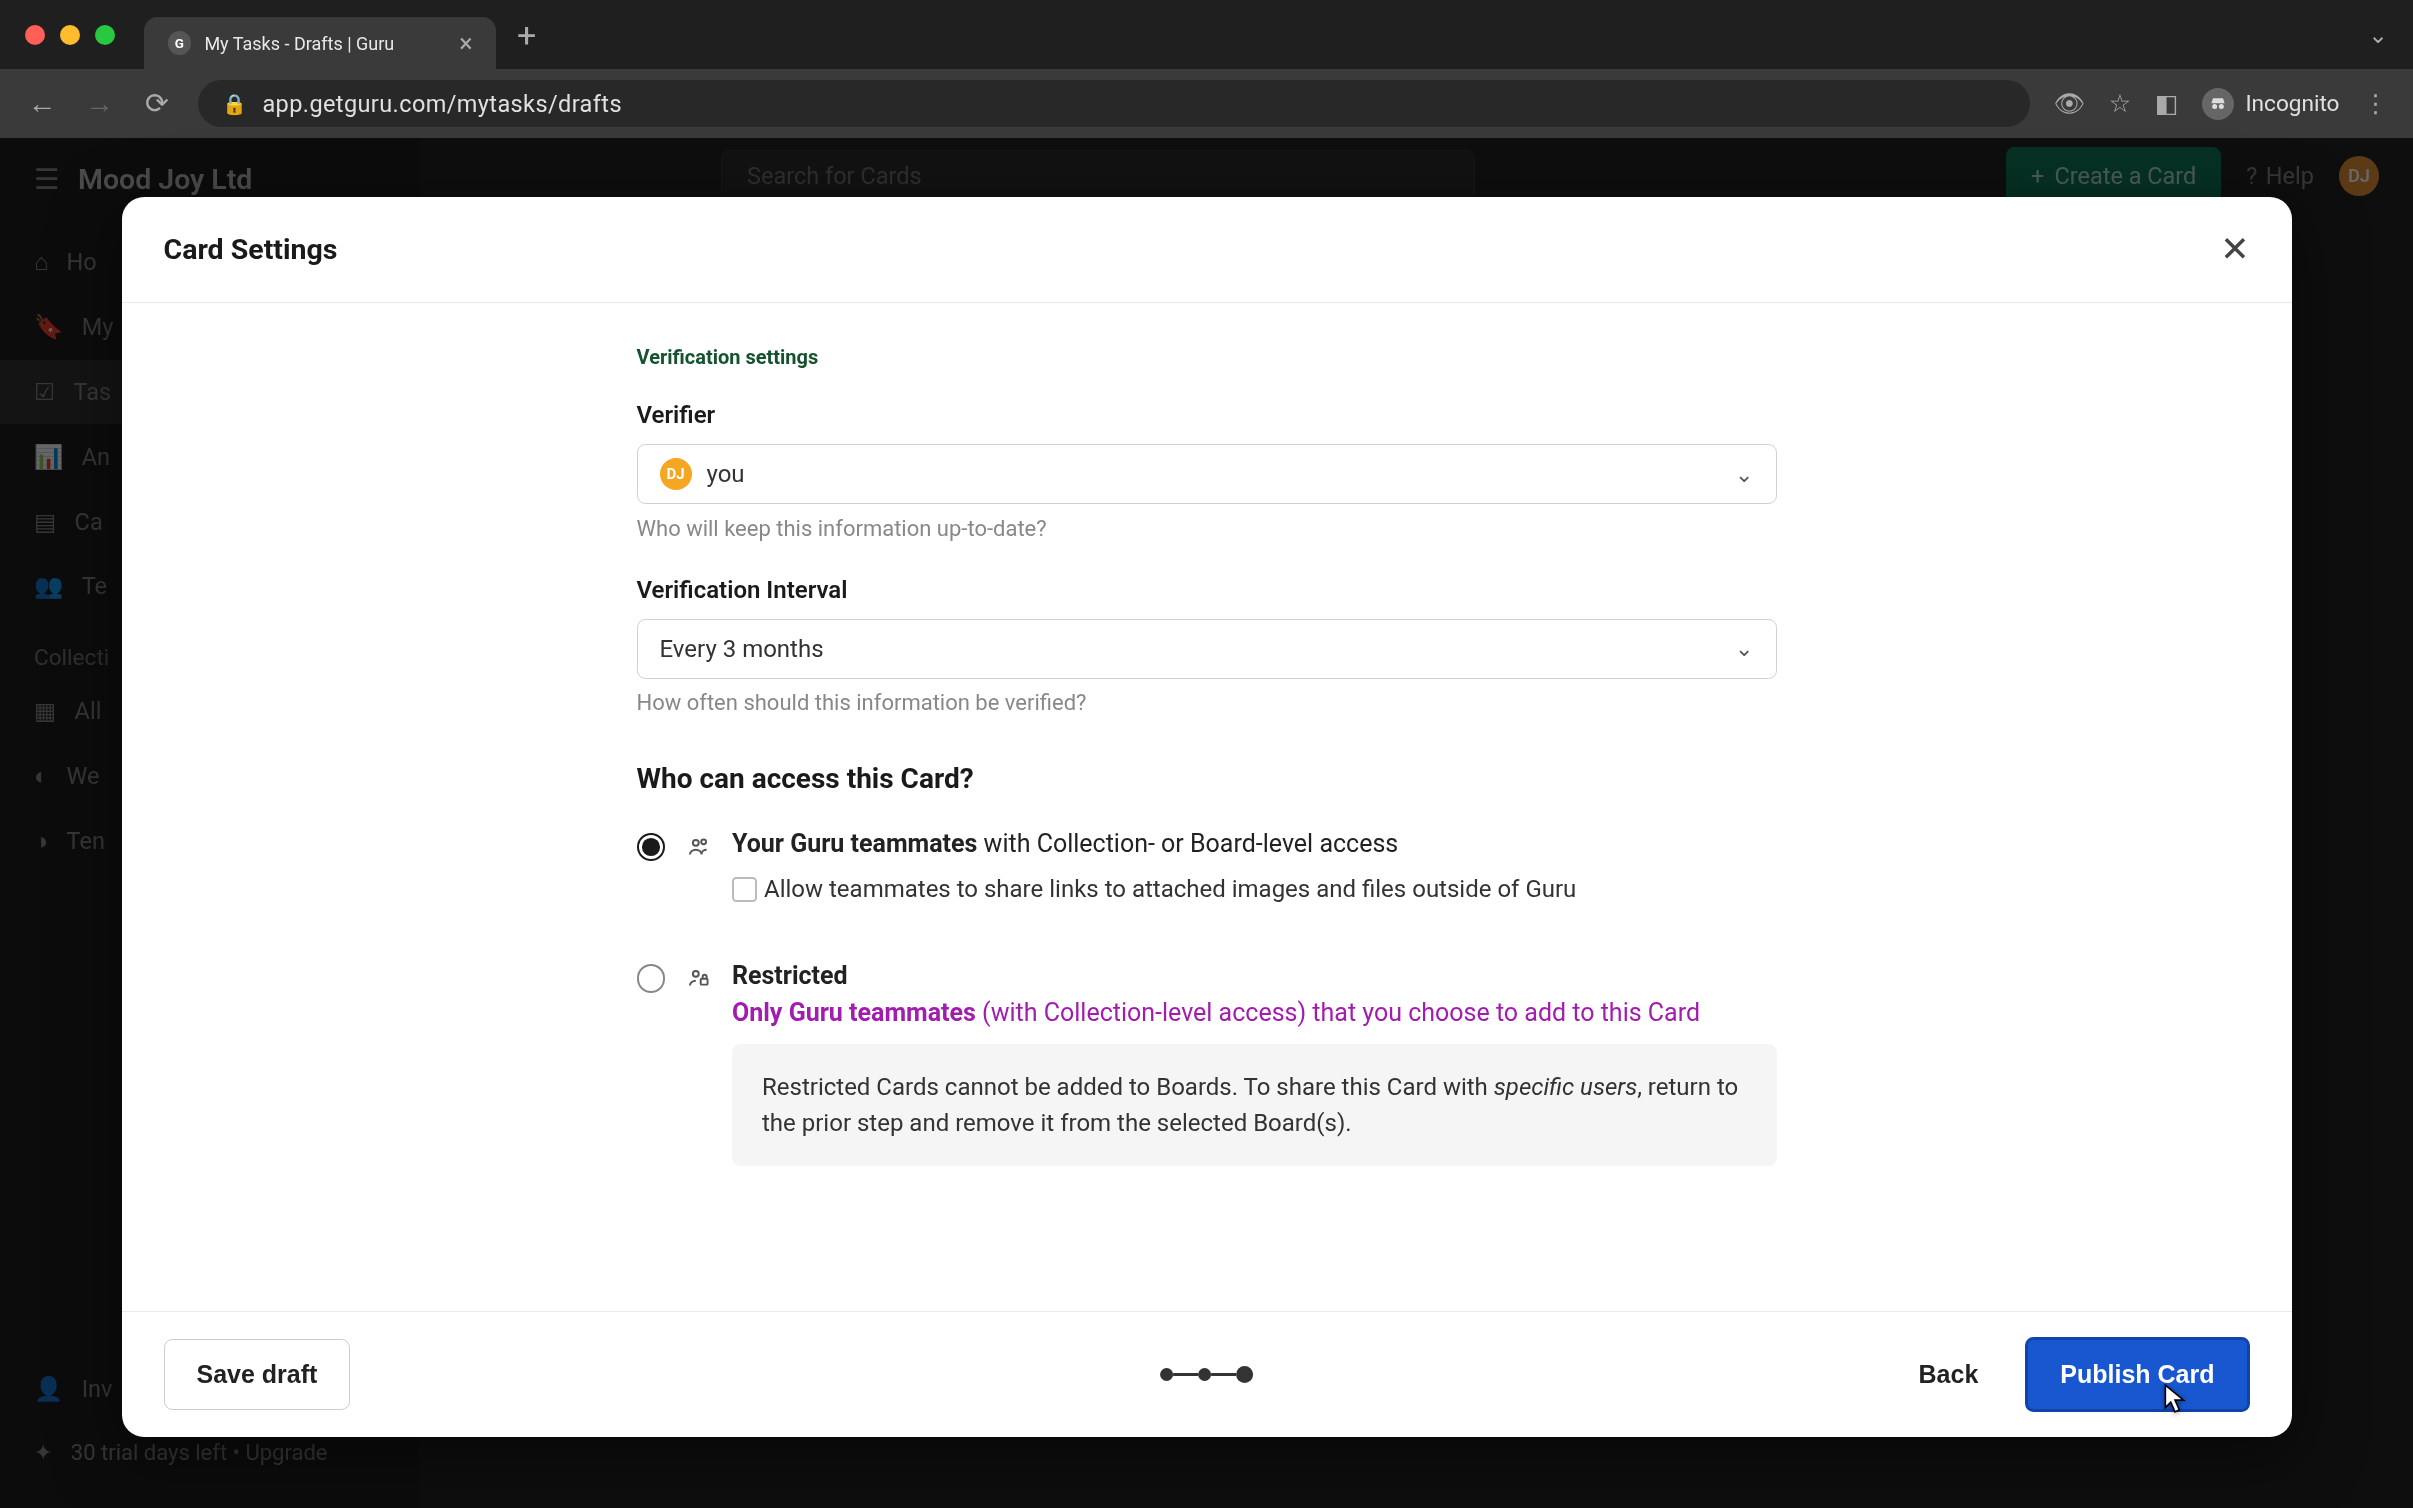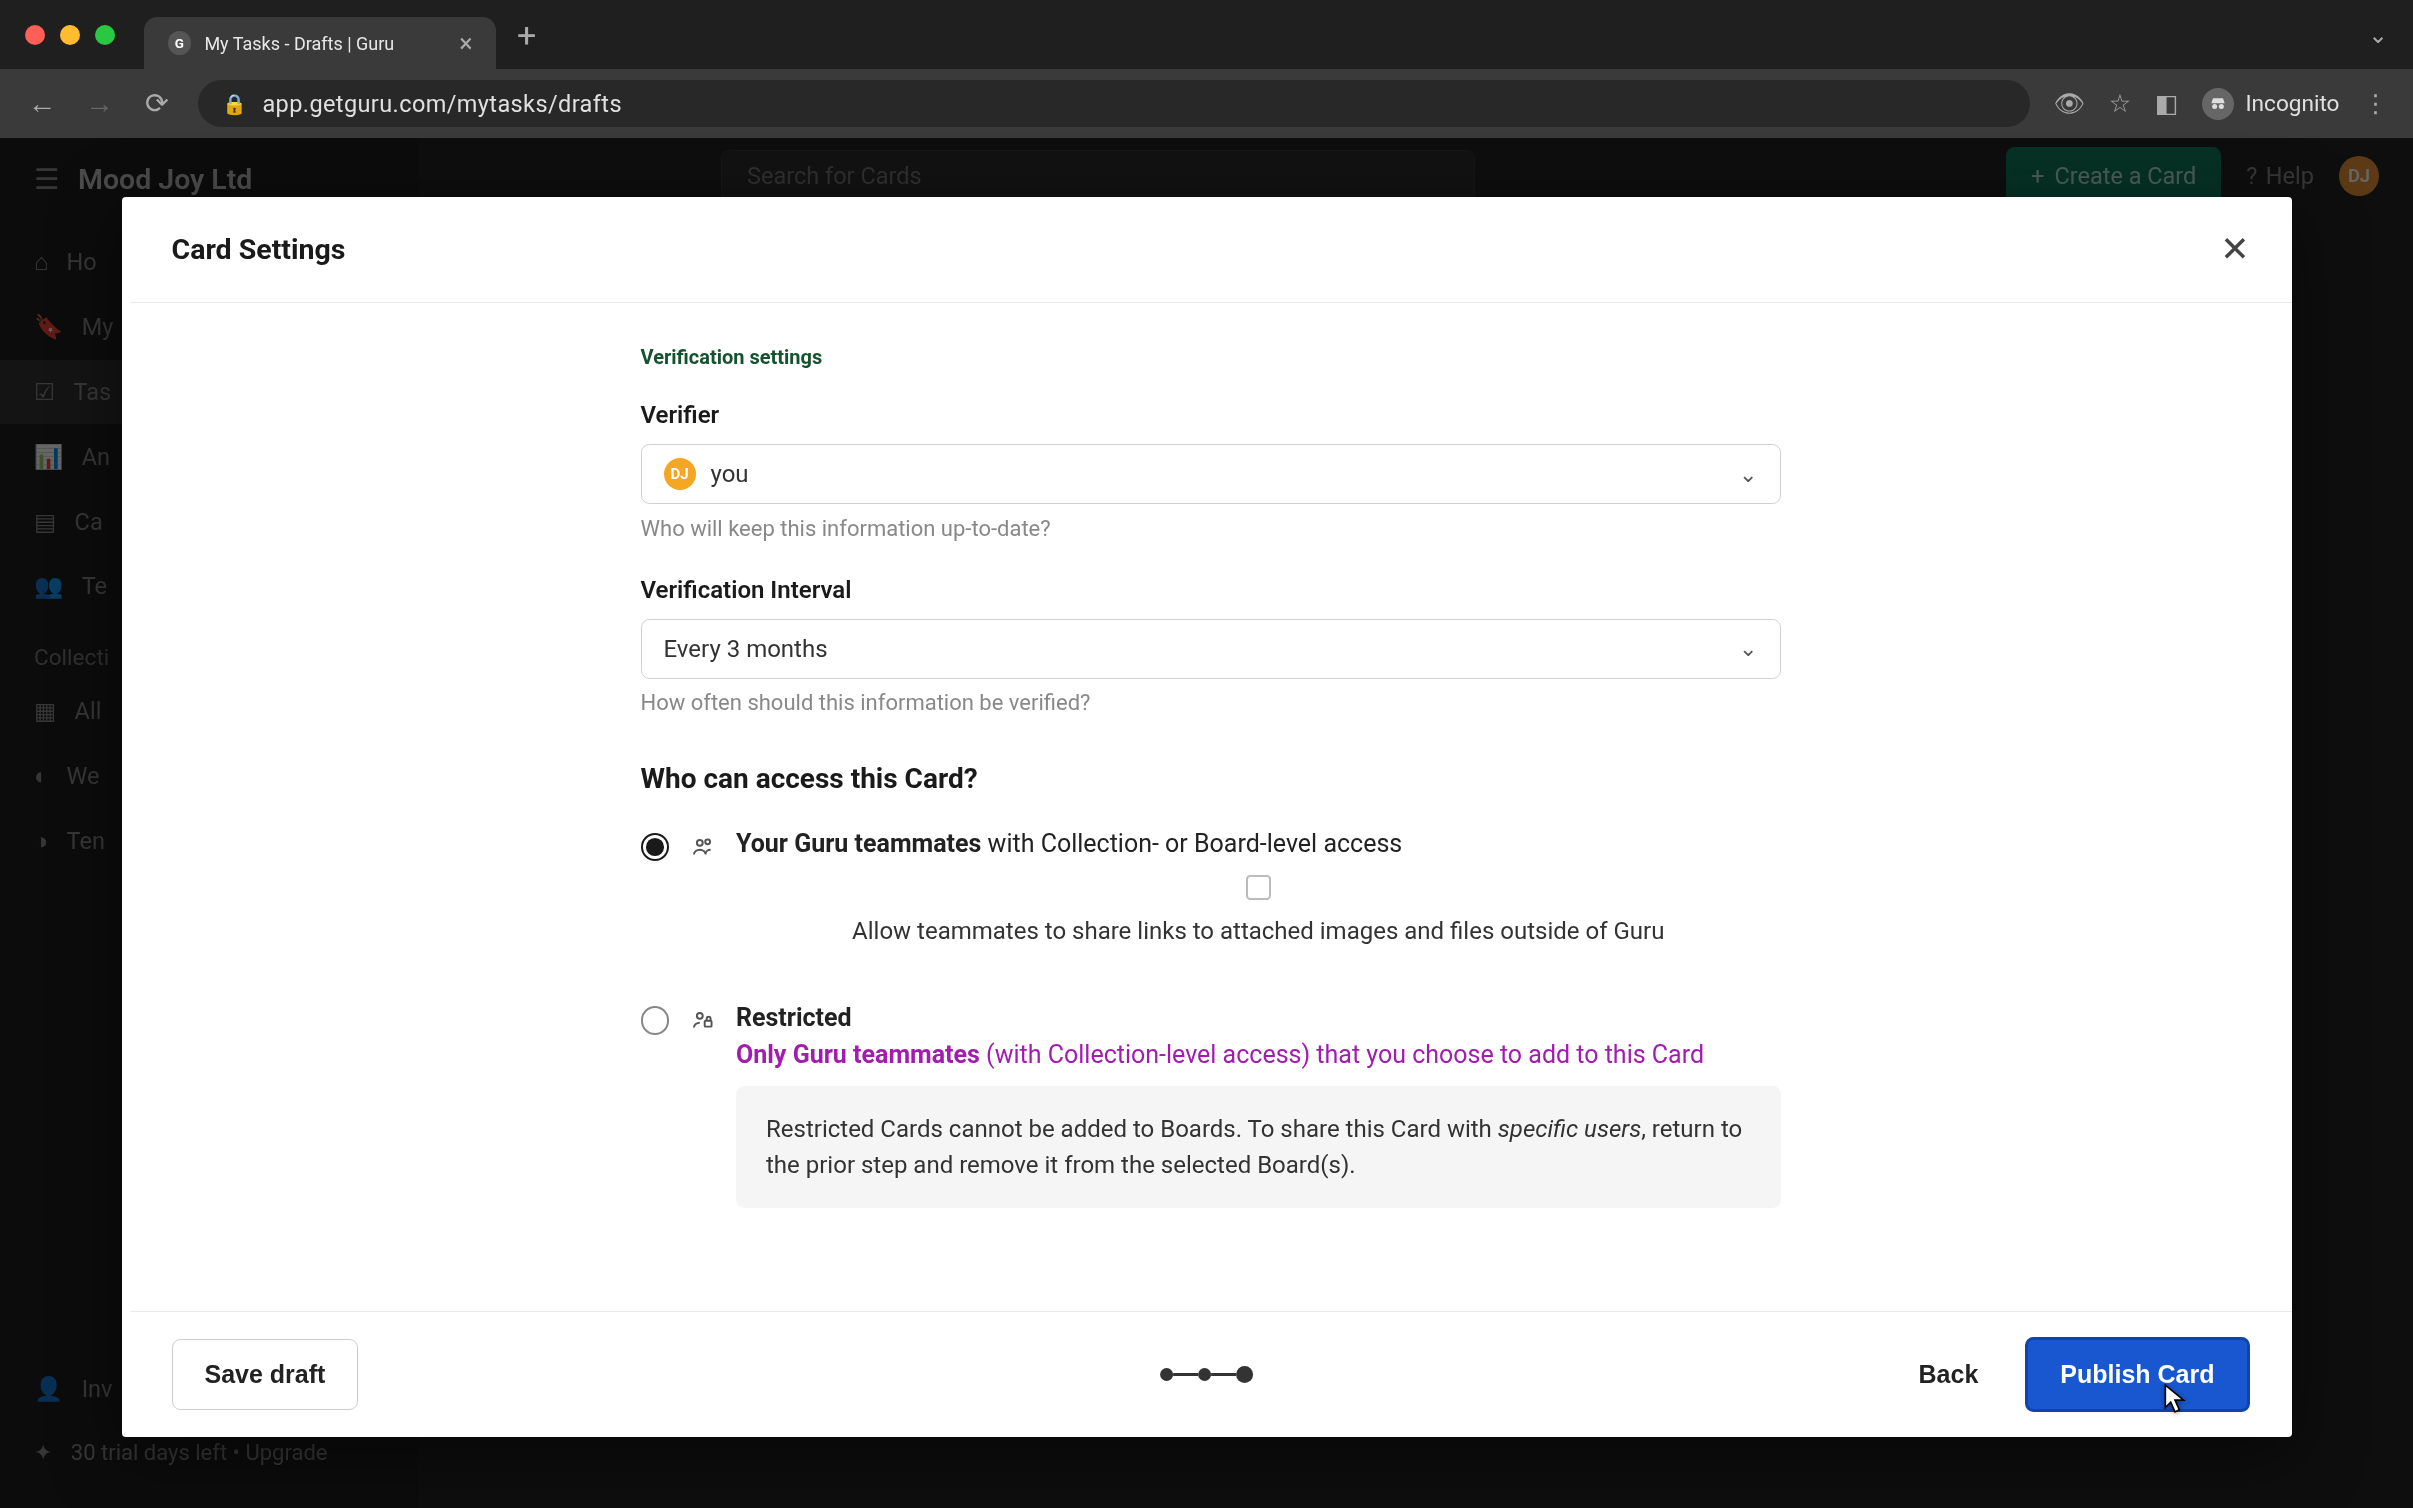--- a/index.html
+++ b/index.html
@@ -49,21 +49,21 @@
 .search-box { background: #2d2d2d; border: 0.8px solid #3a3a3a; border-radius: 8.4px; height: 52px; width: 754px; display: flex; align-items: center; padding: 0 25px; color: #777; font-size: 23.5px; margin-left: 268px;}
 .top-right { margin-left: auto; display: flex; align-items: center; gap: 25px; }
 .create-btn { background: #0f7a5a; color: #b8e6d6; padding: 15px 25px; border-radius: 8.4px; font-size: 23.5px; display: flex; align-items: center; gap: 10px; }
 .help-link { color: #888; font-size: 23.5px; display: flex; align-items: center; gap: 8.4px; }
 .avatar-top { width: 40px; height: 40px; border-radius: 50%; background: #e69138; color: #fff; display: flex; align-items: center; justify-content: center; font-size: 18.4px; font-weight: 600; }
 
 
 .overlay { position: absolute; top: 138px; left: 0; right: 0; bottom: 0; background: rgba(0,0,0,0.6); display: flex; align-items: flex-start; justify-content: center; padding-top: 59px; }
 
 
-.modal { background: #fff; border-radius: 4px; width: 2170px; height: 1240px; display: flex; flex-direction: column; box-shadow: 0 17px 67px rgba(0,0,0,0.5); position: relative; padding-left: 8px; }
+.modal { background: #fff; border-radius: 22px; width: 2170px; height: 1240px; display: flex; flex-direction: column; box-shadow: 0 17px 67px rgba(0,0,0,0.5); position: relative; }
 .modal-header { padding: 32px 42px; border-bottom: 0.8px solid #eaeaea; display: flex; align-items: center; }
 .modal-title { font-size: 28.5px; font-weight: 700; color: #1a1a1a; }
 .modal-close { margin-left: auto; font-size: 35px; color: #444; cursor: pointer; font-weight: 300; }
 
 .modal-body { flex: 1; padding: 42px 0 25px; overflow-y: auto; }
 .modal-inner { width: 1140px; margin: 0 auto; }
 
 .section-title { font-size: 20px; font-weight: 700; color: #14532d; margin-bottom: 32px; }
 
 .field-group { margin-bottom: 35px; }
@@ -80,21 +80,21 @@
 .radio-outer { width: 28.5px; height: 28.5px; border-radius: 50%; border: 2.5px solid #888; flex-shrink: 0; margin-top: 3.4px; position: relative; cursor: pointer; }
 .radio-outer.checked { border-color: #1a1a1a; }
 .radio-outer.checked::after { content: ""; position: absolute; inset: 3.4px; border-radius: 50%; background: #1a1a1a; }
 .radio-icon { width: 27px; height: 27px; display: flex; align-items: center; justify-content: center; color: #555; flex-shrink: 0; margin-top: 3.4px; }
 .radio-content { flex: 1; }
 .radio-label { font-size: 25px; color: #222; }
 .radio-label strong { font-weight: 700; }
 .radio-sub { font-size: 25px; color: #a21caf; margin-top: 8.4px; }
 .radio-sub strong { font-weight: 700; }
 
-.sub-opt { display: flex; align-items: center; gap: 17px; margin-top: 17px; margin-left: 0; margin-bottom: 34px; flex-direction: column; }
+.sub-opt { display: flex; align-items: center; gap: 7px; margin-top: 17px; margin-left: 0; margin-bottom: 34px; }
 .checkbox { width: 25px; height: 25px; border: 2.5px solid #bbb; border-radius: 4.2px; cursor: pointer; }
 .sub-opt-label { font-size: 24px; color: #333; }
 
 .note-box { background: #f5f5f5; border-radius: 8.4px; padding: 25px 30px; font-size: 24px; color: #333; line-height: 1.5; margin-top: 17px; margin-bottom: 30px; }
 .note-box em { font-style: italic; }
 
 .modal-footer { border-top: 0.8px solid #eaeaea; padding: 25px 42px; display: flex; align-items: center; }
 .btn { border-radius: 8.4px; font-size: 25px; font-weight: 600; padding: 20px 32px; cursor: pointer; border: none; text-align: right; }
 .btn-outline { background: #fff; border: 1.7px solid #ccc; color: #222; }
 .btn-ghost { background: transparent; color: #222; }

